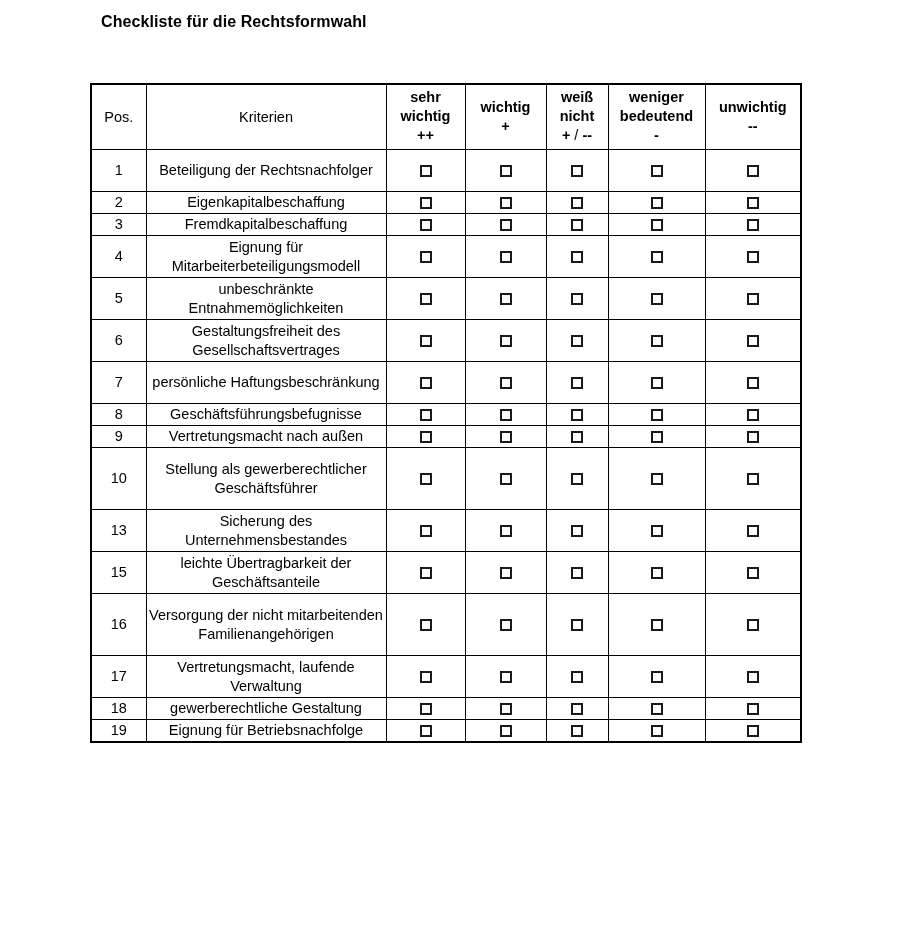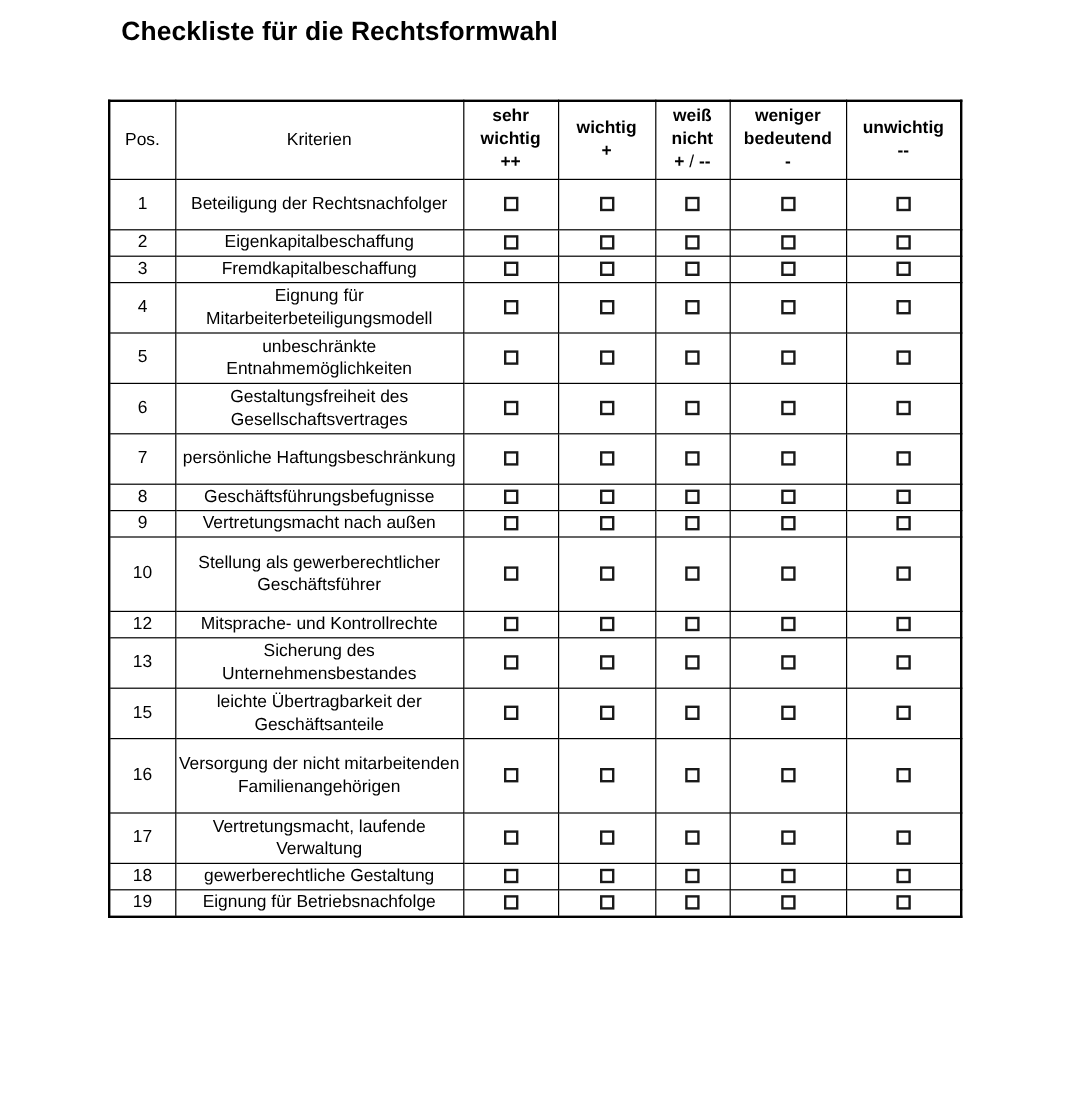--- a/index.html
+++ b/index.html
@@ -22,21 +22,21 @@
     left: 0;
     top: 0;
     width: 897px;
     height: 933px;
   }
 
   .doc-title {
     position: absolute;
     left: 101px;
     top: 13px;
-    font-size: 22px;
+    font-size: 16px;
     font-weight: bold;
     letter-spacing: 0.1px;
     white-space: nowrap;
   }
 
   .table-wrap {
     position: absolute;
     left: 90px;
     top: 83px;
     width: 710px;
@@ -276,29 +276,20 @@
           </tr>
           <tr class="rowh-3">
             <td class="pos">10</td>
             <td class="krit">Stellung als gewerberechtlicher Geschäftsführer</td>
             <td class="cb"><span class="checkbox"></span></td>
             <td class="cb"><span class="checkbox"></span></td>
             <td class="cb"><span class="checkbox"></span></td>
             <td class="cb"><span class="checkbox"></span></td>
             <td class="cb"><span class="checkbox"></span></td>
           </tr>
-          <tr class="rowh-1">
-            <td class="pos">12</td>
-            <td class="krit">Mitsprache- und Kontrollrechte</td>
-            <td class="cb"><span class="checkbox"></span></td>
-            <td class="cb"><span class="checkbox"></span></td>
-            <td class="cb"><span class="checkbox"></span></td>
-            <td class="cb"><span class="checkbox"></span></td>
-            <td class="cb"><span class="checkbox"></span></td>
-          </tr>
           <tr class="rowh-2">
             <td class="pos">13</td>
             <td class="krit">Sicherung des Unternehmensbestandes</td>
             <td class="cb"><span class="checkbox"></span></td>
             <td class="cb"><span class="checkbox"></span></td>
             <td class="cb"><span class="checkbox"></span></td>
             <td class="cb"><span class="checkbox"></span></td>
             <td class="cb"><span class="checkbox"></span></td>
           </tr>
           <tr class="rowh-2">

